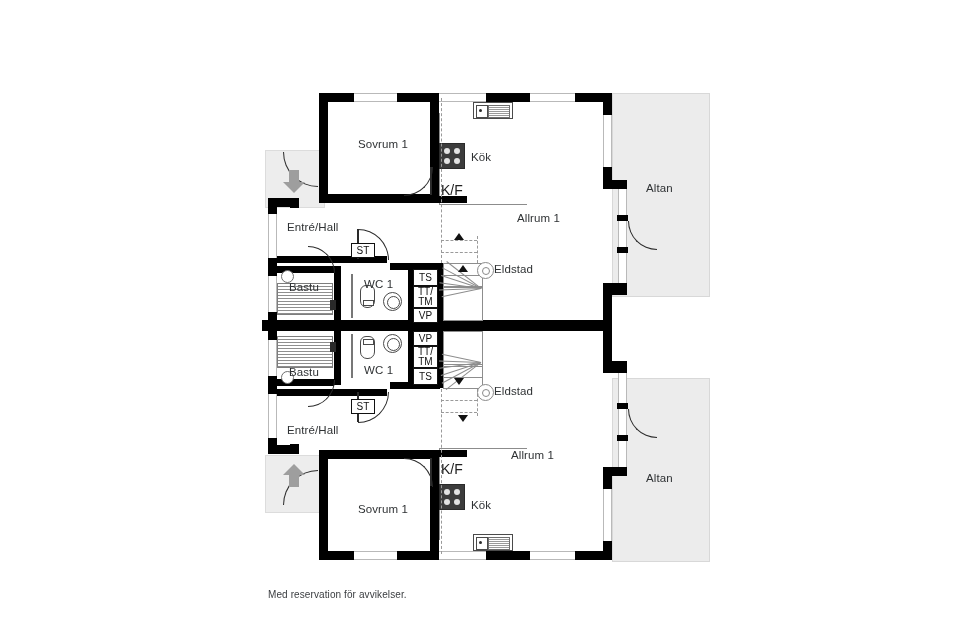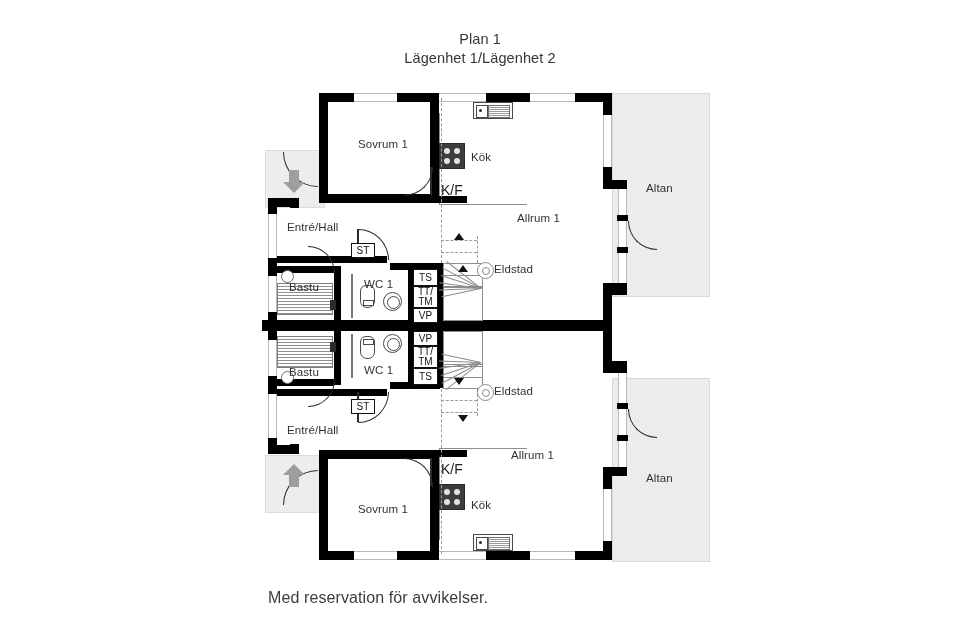--- a/index.html
+++ b/index.html
@@ -11,21 +11,21 @@
   #stage{position:absolute;inset:0;}
 
   .title-block{
     position:absolute;left:0;top:30px;width:960px;text-align:center;
     line-height:19px;
   }
   .title-line{font-size:14.5px;color:#33363a;letter-spacing:.1px;}
 
   .footer-note{
     position:absolute;left:268px;top:589px;
-    font-size:16px;color:#3a3d40;letter-spacing:.1px;
+    font-size:10px;color:#3a3d40;letter-spacing:.1px;
   }
 
   
   .wall{position:absolute;background:#000000;}
   .thinwall{position:absolute;background:#000000;}
   .deck{position:absolute;background:#ececec;border:1px solid #d8d8d8;}
   .entry-pad{position:absolute;background:#ededed;border:1px solid #dcdcdc;}
   .roomlabel{
     position:absolute;font-size:11.5px;color:#2f3234;white-space:nowrap;
     letter-spacing:.1px;
@@ -90,24 +90,20 @@
   .ea-head.up{border-left:11px solid transparent;border-right:11px solid transparent;border-bottom:11px solid #9e9e9e;}
   .tread{position:absolute;background:#8d8d8d;}
   .winder{position:absolute;background:#8d8d8d;transform-origin:0 0;height:1px;}
   .stairframe{position:absolute;border:1px solid #8d8d8d;box-sizing:border-box;}
 </style>
 </head>
 <body>
 
 <div id="stage">
 
-  <div class="title-block">
-    <div class="title-line">Plan 1</div>
-    <div class="title-line">Lägenhet 1/Lägenhet 2</div>
-  </div>
 
   <div class="deck" style="left:612px;top:93px;width:96px;height:202px;"></div>
   <div class="deck" style="left:612px;top:378px;width:96px;height:182px;"></div>
 
   <div class="entry-pad" style="left:265px;top:150px;width:58px;height:56px;"></div>
   <div class="entry-pad" style="left:265px;top:455px;width:58px;height:56px;"></div>
 
   <div class="wall" style="left:319px;top:93px;width:35px;height:9px;"></div>
   <div class="window h" style="left:354px;top:93px;width:43px;height:9px;"></div>
   <div class="wall" style="left:397px;top:93px;width:42px;height:9px;"></div>

